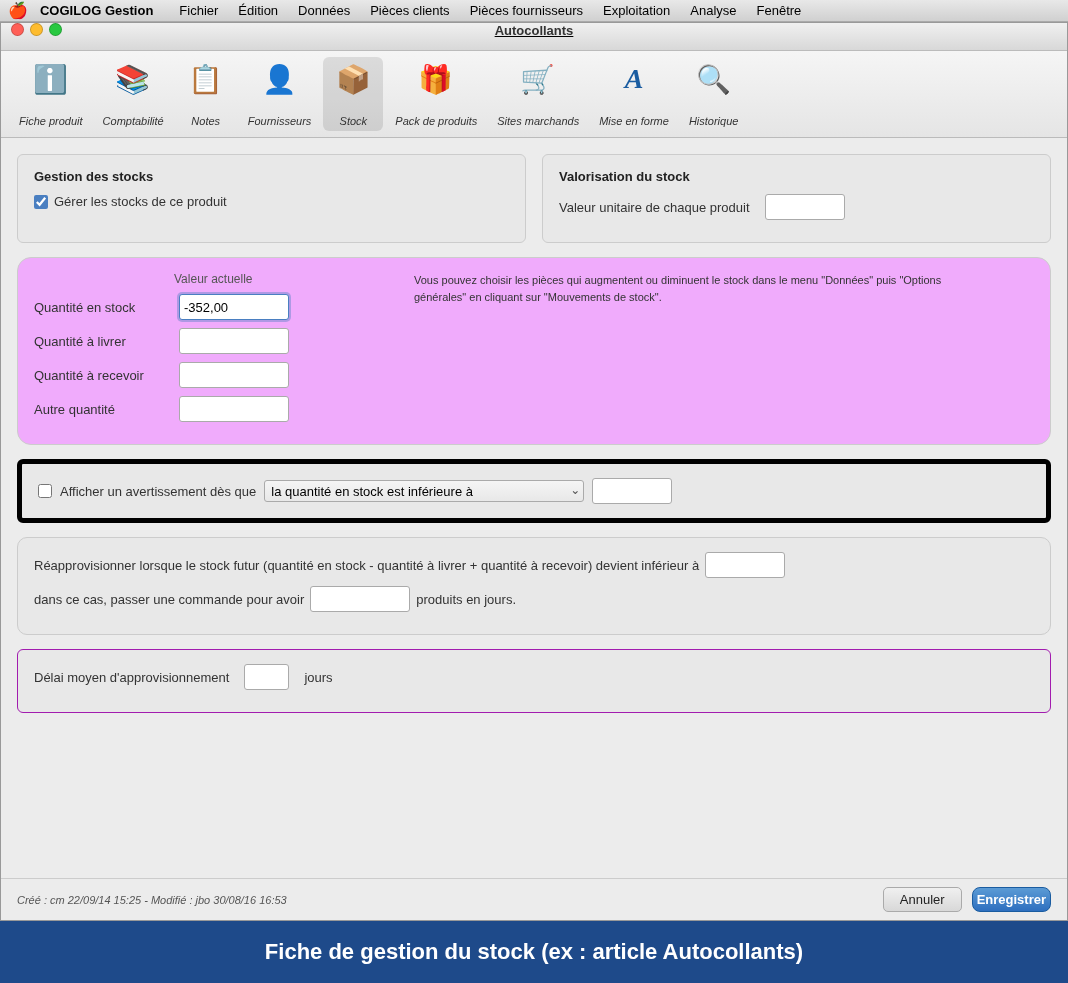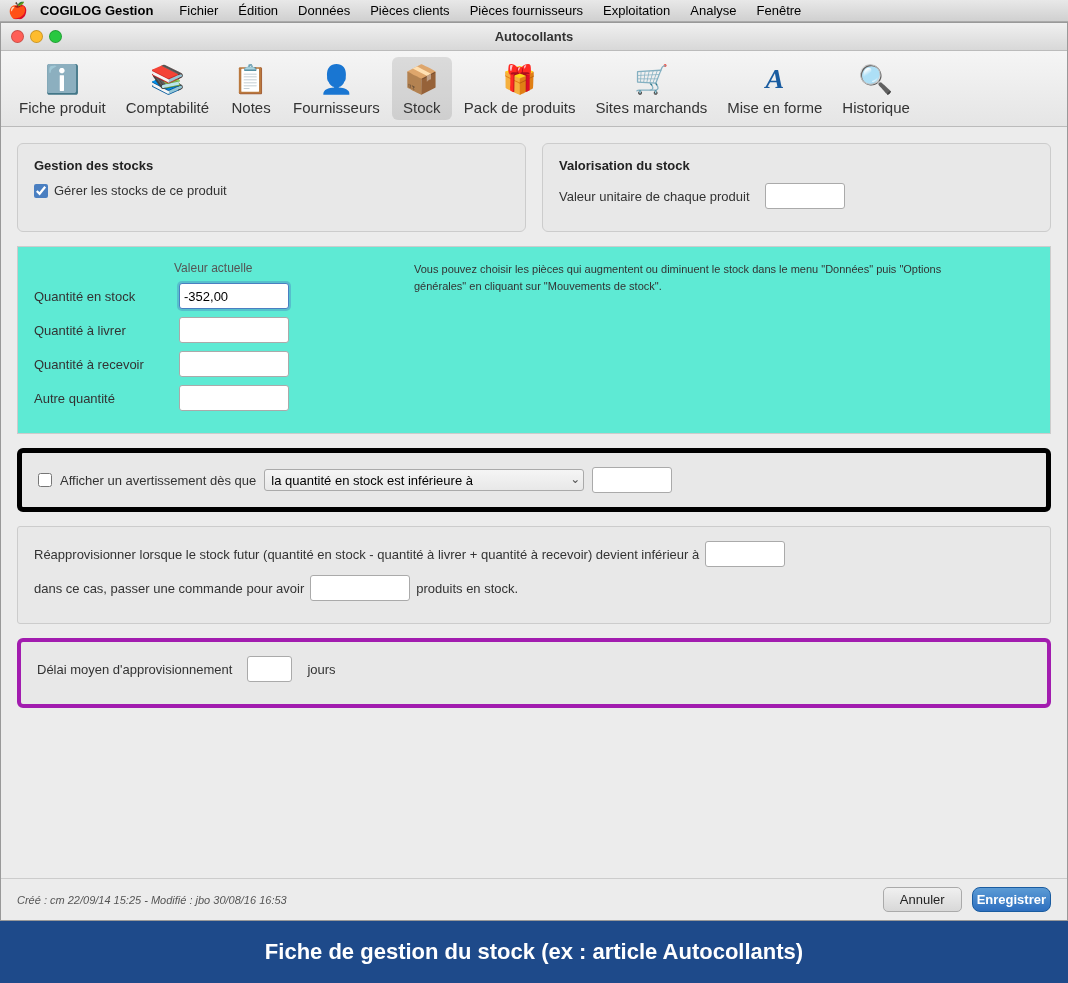--- a/index.html
+++ b/index.html
@@ -53,24 +53,24 @@
       border: 1px solid #999;
       margin: 0;
     }
 
     
     .titlebar {
       background: linear-gradient(to bottom, #f0f0f0, #d8d8d8);
       border-bottom: 1px solid #bbb;
       height: 28px;
       display: flex;
-      align-items: center;
       justify-content: center;
       position: relative;
       padding: 0 80px;
+      text-decoration: underline;
     }
     .titlebar-buttons {
       position: absolute;
       left: 10px;
       display: flex;
       gap: 6px;
       align-items: center;
     }
     .titlebar-btn {
       width: 13px;
@@ -111,24 +111,25 @@
     }
     .toolbar-icon {
       width: 36px;
       height: 36px;
       display: flex;
       align-items: center;
       justify-content: center;
       font-size: 28px;
     }
     .toolbar-label {
-      font-size: 15px;
+      font-size: 11px;
       color: #333;
       text-align: center;
-      margin-top: 2px;
+      margin-top: 18px;
+      font-style: italic;
     }
 
     
     .main-content {
       flex: 1;
       background: #ececec;
       padding: 16px;
       overflow-y: auto;
       display: flex;
       flex-direction: column;
@@ -191,23 +192,23 @@
       gap: 6px;
     }
     .checkbox-input {
       width: 14px;
       height: 14px;
       accent-color: #4a7fc1;
     }
 
     
     .stock-section {
-      background: #5eead4;
+      background: #f0abfc;
       border: 1px solid #ccc;
-      border-radius: 0;
+      border-radius: 14px;
       padding: 14px 16px;
     }
     .stock-inner {
       display: flex;
       gap: 40px;
     }
     .stock-left {
       min-width: 340px;
     }
     .stock-col-header {
@@ -264,35 +265,35 @@
       appearance: none;
       -webkit-appearance: none;
       cursor: pointer;
       min-width: 320px;
     }
 
     
     .reappro-section {
       background: #e8e8e8;
       border: 1px solid #ccc;
-      border-radius: 3px;
+      border-radius: 10px;
       padding: 14px 16px;
     }
     .reappro-row {
       display: flex;
       align-items: center;
       gap: 6px;
       flex-wrap: wrap;
       margin-bottom: 8px;
     }
 
     
     .delai-section {
       background: #e8e8e8;
-      border: 4px solid #a21caf;
+      border: 1px solid #a21caf;
       border-radius: 6px;
       padding: 14px 16px;
     }
 
     
     .footer-bar {
       background: #ececec;
       border-top: 1px solid #ccc;
       padding: 8px 16px;
       display: flex;
@@ -473,21 +474,21 @@
     </div>
 
     <div class="reappro-section">
       <div class="reappro-row">
         <span class="form-label">Réapprovisionner lorsque le stock futur (quantité en stock - quantité à livrer + quantité à recevoir) devient inférieur à</span>
         <input type="text" class="form-input input-sm" value="" style="">
       </div>
       <div class="reappro-row">
         <span class="form-label">dans ce cas, passer une commande pour avoir</span>
         <input type="text" class="form-input" style="width: 100px;" value="">
-        <span class="form-label">produits en stock.</span>
+        <span class="form-label">produits en jours.</span>
       </div>
     </div>
 
     <div class="delai-section">
       <div class="form-row">
         <span class="form-label">Délai moyen d'approvisionnement</span>
         <input type="text" class="form-input" style="width: 45px;" value="">
         <span class="form-label">jours</span>
       </div>
     </div>

